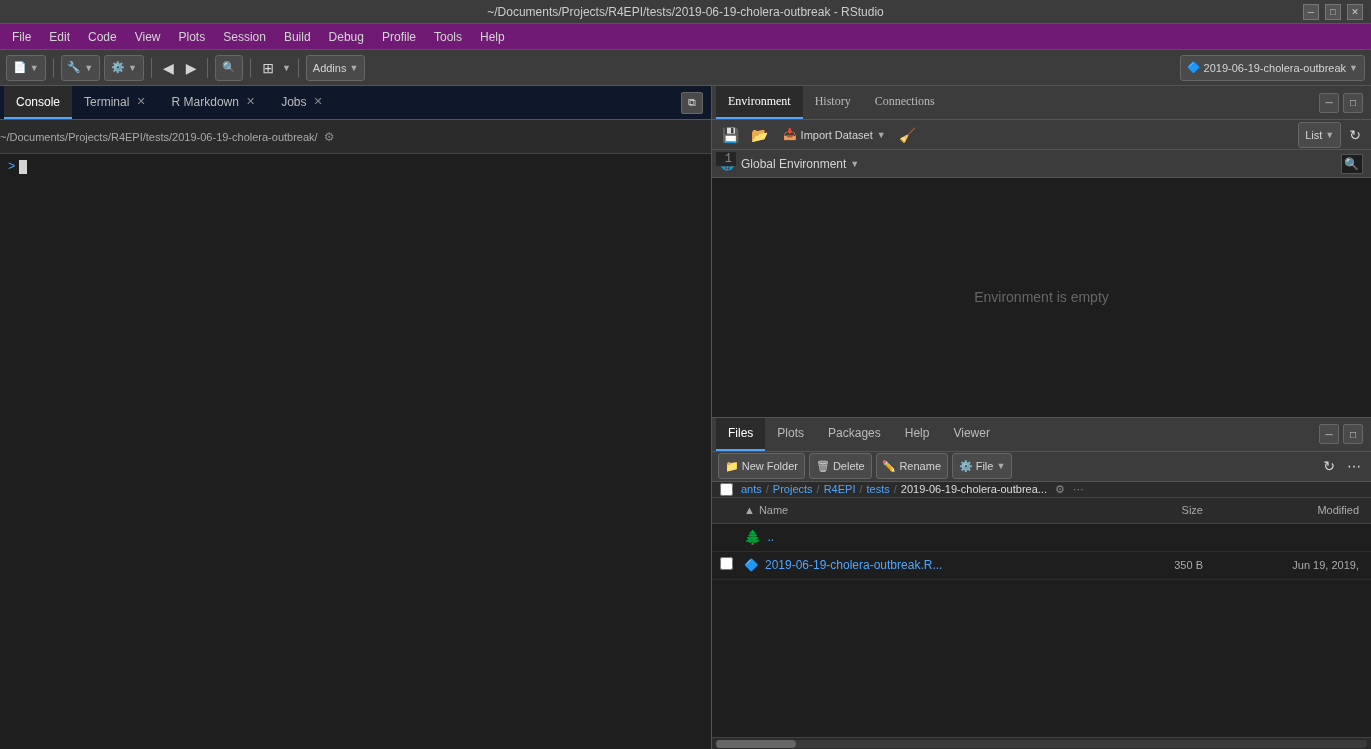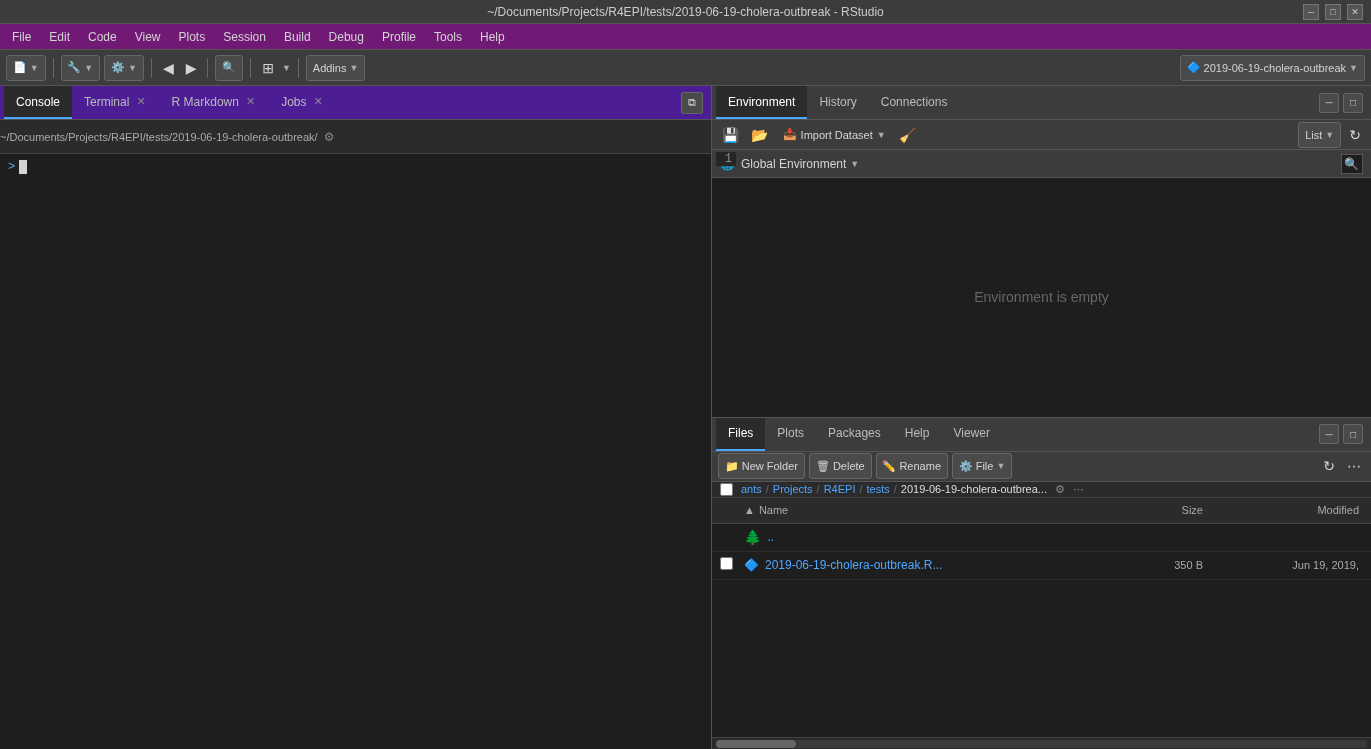--- a/index.html
+++ b/index.html
@@ -118,21 +118,21 @@
     
     .left-panel {
       width: 712px;
       display: flex;
       flex-direction: column;
       border-right: 1px solid #555;
     }
 
     
     .tab-bar {
-      background: #4c1d95;
+      background: #0f172a;
       display: flex;
       align-items: stretch;
       border-bottom: 1px solid #555;
       height: 34px;
       padding: 0 4px;
     }
     .tab {
       display: flex;
       align-items: center;
       padding: 4px 12px;
@@ -244,20 +244,21 @@
       flex-direction: column;
       border-bottom: 1px solid #555;
     }
     .right-top-tabs {
       background: #3c3c3c;
       display: flex;
       align-items: stretch;
       border-bottom: 1px solid #555;
       height: 34px;
       padding: 0 4px;
+      font-family: Liberation Serif, serif;
     }
     .right-top-tab-actions {
       margin-left: auto;
       display: flex;
       align-items: center;
       gap: 4px;
       padding: 0 4px;
     }
     .right-toolbar {
       background: #3c3c3c;

